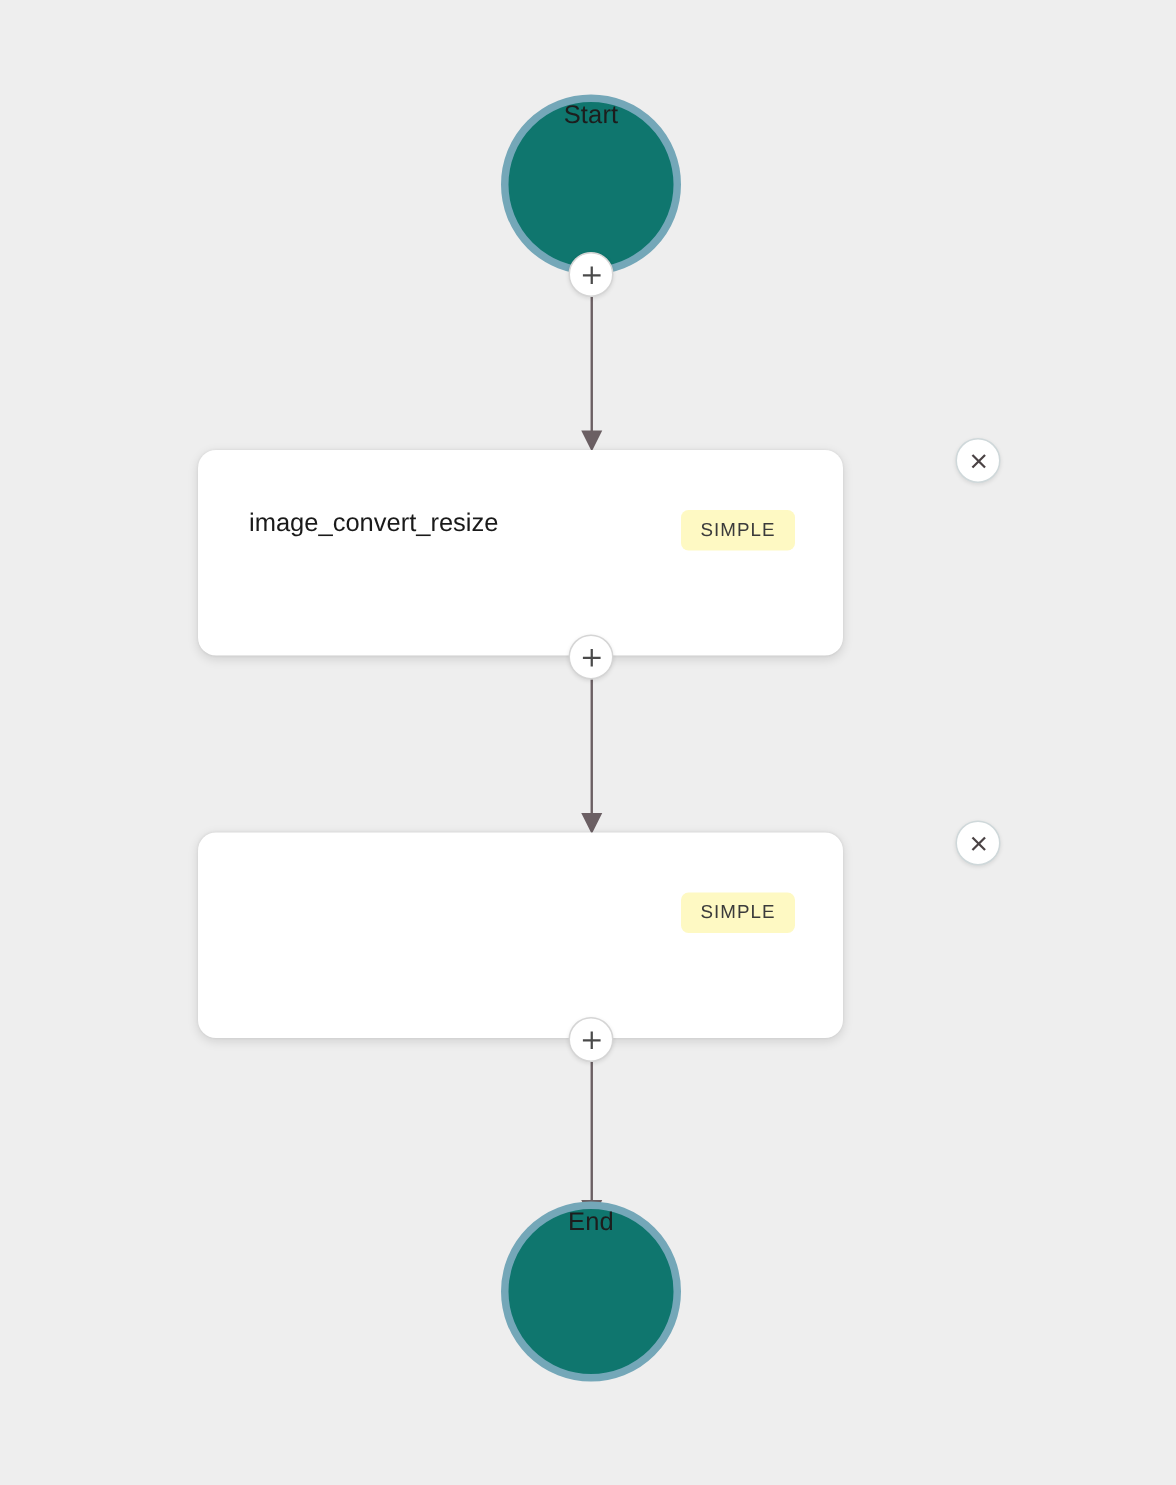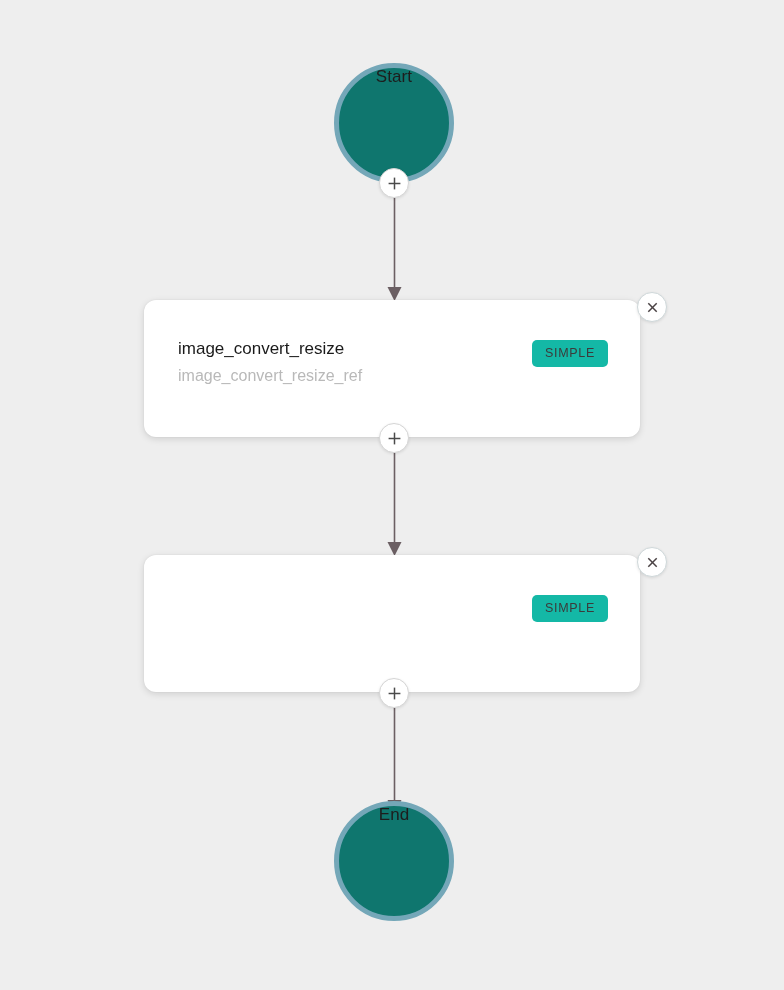--- a/index.html
+++ b/index.html
@@ -43,22 +43,22 @@
     letter-spacing: 0.1px;
     line-height: 1;
   }
 
   #start-node { left: 334px; top: 63px; }
   #end-node   { left: 334px; top: 801px; }
 
   
   .task-card {
     position: absolute;
-    left: 144px;
-    width: 496px;
+    left: 132px;
+    width: 430px;
     height: 137px;
     background: #ffffff;
     border-radius: 12px;
     box-shadow: 0 2px 7px rgba(0,0,0,0.13), 0 0 2px rgba(0,0,0,0.07);
     box-sizing: border-box;
     z-index: 4;
   }
   #task-card-1 { top: 300px; }
   #task-card-2 { top: 555px; }
 
@@ -78,21 +78,21 @@
     color: #b9b9b9;
     line-height: 1.45;
     margin-top: 3px;
     white-space: nowrap;
   }
 
   .task-badge {
     position: absolute;
     right: 32px;
     top: 40px;
-    background: #14b8a6;
+    background: #fef9c3;
     border-radius: 5px;
     padding: 7px 13px 7px 13px;
     font-size: 12.5px;
     letter-spacing: 0.7px;
     color: #3b3b3b;
     line-height: 1;
     white-space: nowrap;
   }
 
   
@@ -177,21 +177,20 @@
   <div id="plus-btn-start" class="plus-btn">
     <svg width="15" height="15" viewBox="0 0 15 15">
       <line x1="7.5" y1="1.6" x2="7.5" y2="13.4" stroke="#4a4a4a" stroke-width="1.5"></line>
       <line x1="1.6" y1="7.5" x2="13.4" y2="7.5" stroke="#4a4a4a" stroke-width="1.5"></line>
     </svg>
   </div>
 
   <div id="task-card-1" class="task-card">
     <div class="task-text">
       <div class="task-title">image_convert_resize</div>
-      <div class="task-ref">image_convert_resize_ref</div>
     </div>
     <div class="task-badge">SIMPLE</div>
   </div>
 
   <div id="close-btn-1" class="close-btn">
     <svg width="15" height="15" viewBox="0 0 15 15">
       <line x1="3.3" y1="3.3" x2="11.7" y2="11.7" stroke="#4a4244" stroke-width="1.5"></line>
       <line x1="11.7" y1="3.3" x2="3.3" y2="11.7" stroke="#4a4244" stroke-width="1.5"></line>
     </svg>
   </div>

